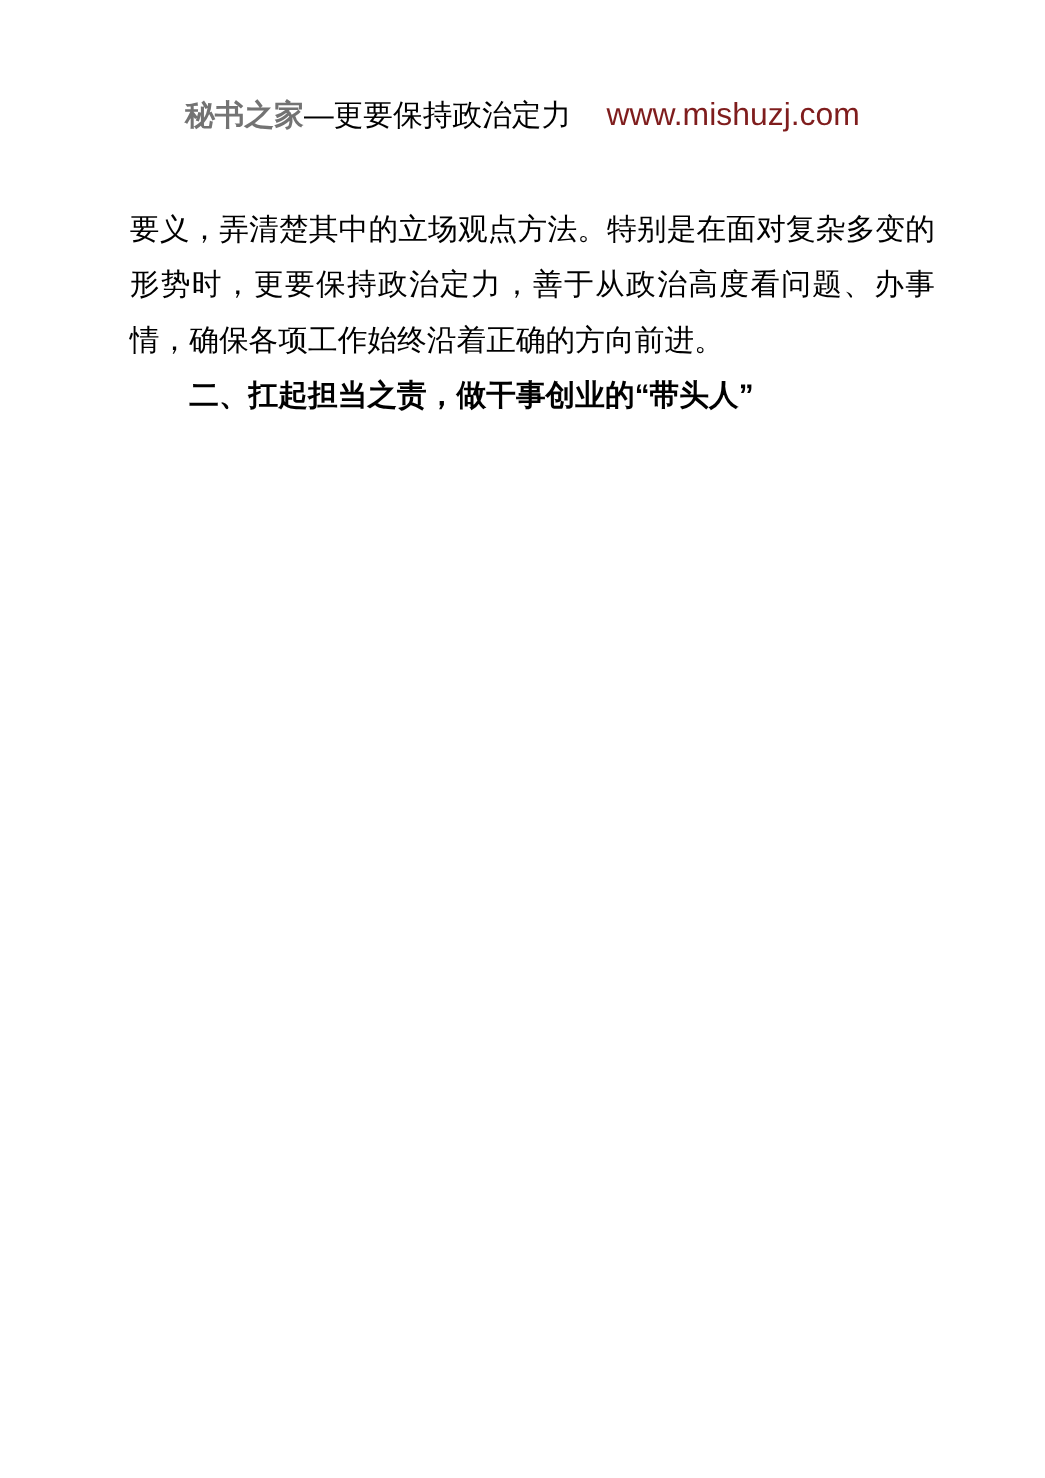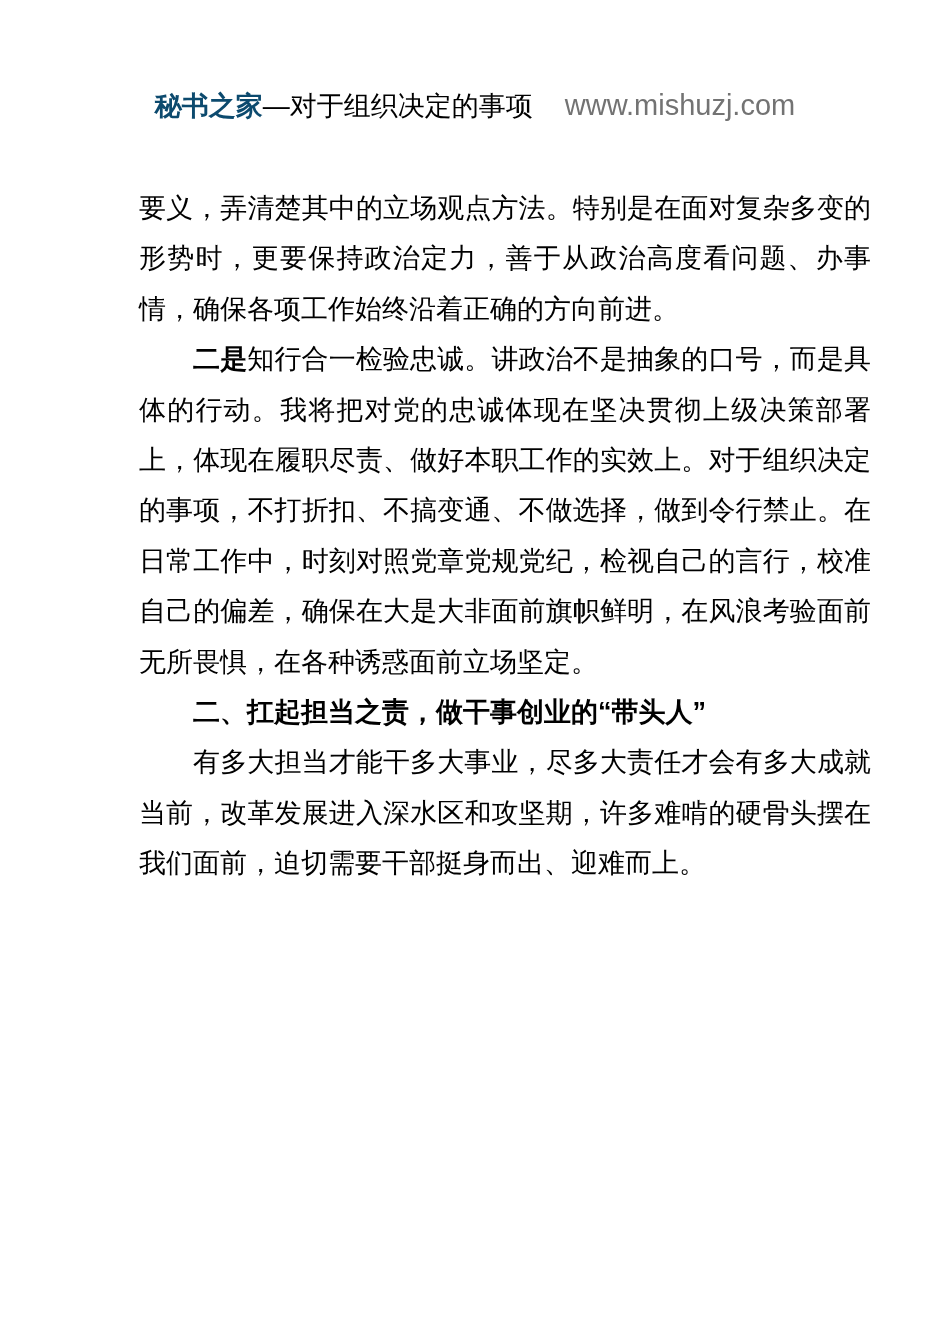--- a/index.html
+++ b/index.html
@@ -52,29 +52,27 @@
   p.heading {
     font-weight: 700;
   }
 </style>
 </head>
 <body>
 
 <div class="page" style="background: rgb(255, 255, 255);">
 
   <div class="doc-header">
-    <span class="site-name" style="color: #0c4a6e;">秘书之家</span><span style="color: rgb(0, 0, 0);">—对于组织决定的事项</span><span class="site-url" style="color: #737373; margin-left: 32px;">www.mishuzj.com</span>
+    <span class="site-name" style="color: #737373;">秘书之家</span><span style="color: rgb(0, 0, 0);">—更要保持政治定力</span><span class="site-url" style="color: #7f1d1d; margin-left: 32px;">www.mishuzj.com</span>
   </div>
 
-  <div class="doc-body" style="color: rgb(0, 0, 0); margin-left: 21px;">
+  <div class="doc-body" style="color: rgb(0, 0, 0);">
 
     <p><span>要义，弄清楚其中的立场观点方法。特别是在面对复杂多变的形势时，更要保持政治定力，善于从政治高度看问题、办事情，确保各项工作始终沿着正确的方向前进。</span></p>
 
-    <p class="indent"><span class="lead">二是</span><span>知行合一检验忠诚。讲政治不是抽象的口号，而是具体的行动。我将把对党的忠诚体现在坚决贯彻上级决策部署上，体现在履职尽责、做好本职工作的实效上。对于组织决定的事项，不打折扣、不搞变通、不做选择，做到令行禁止。在日常工作中，时刻对照党章党规党纪，检视自己的言行，校准自己的偏差，确保在大是大非面前旗帜鲜明，在风浪考验面前无所畏惧，在各种诱惑面前立场坚定。</span></p>
 
 
     <p class="indent heading"><span>二、扛起担当之责，做干事创业的“带头人”</span></p>
 
-    <p class="indent"><span>有多大担当才能干多大事业，尽多大责任才会有多大成就当前，改革发展进入深水区和攻坚期，许多难啃的硬骨头摆在我们面前，迫切需要干部挺身而出、迎难而上。</span></p>
 
   </div>
 
 </div>
 
 </body></html>

